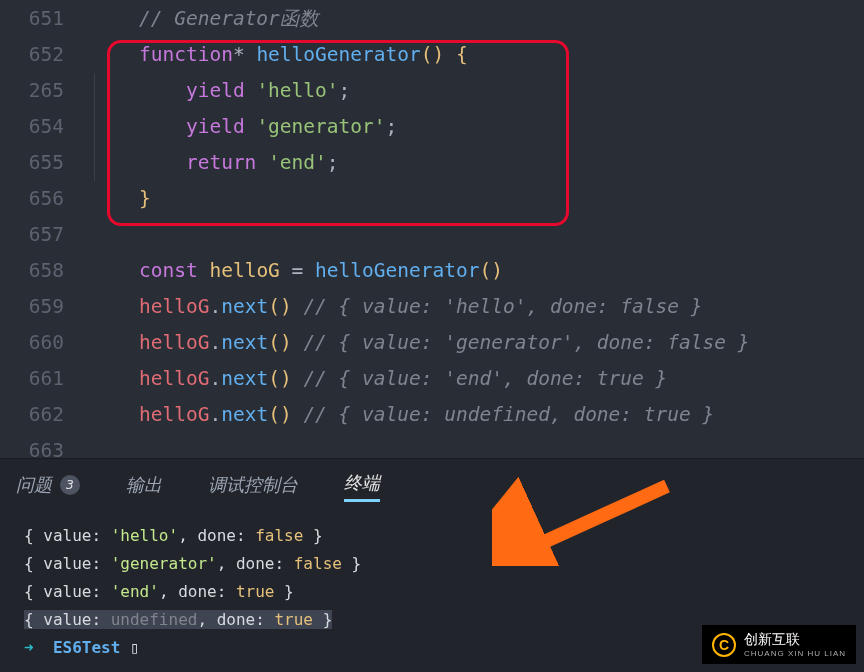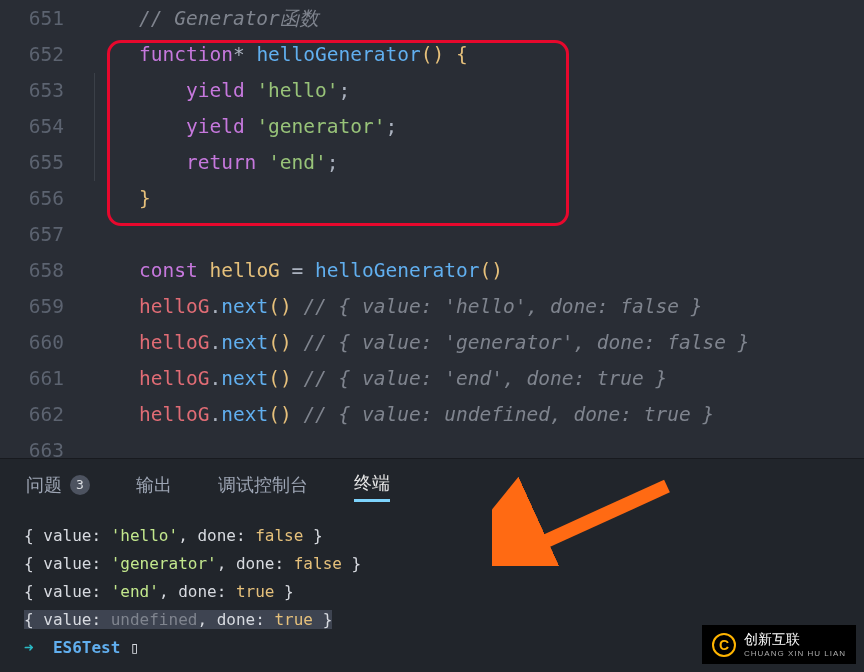--- a/index.html
+++ b/index.html
@@ -65,25 +65,26 @@
     left: 0; right: 0;
     top: 458px;
     bottom: 0;
     background: #21252b;
     border-top: 1px solid #181a1f;
     font-size: 18px;
   }
   .tabs {
     display: flex;
     gap: 46px;
-    padding: 12px 26px 8px 26px;
+    padding: 12px 26px 8px 16px;
     color: #9da5b4;
     font-family: "PingFang SC","Microsoft YaHei",sans-serif;
     font-size: 18px;
     align-items: center;
+    font-style: italic;
   }
   .tab { display: inline-flex; align-items: center; gap: 8px; padding-bottom: 4px; cursor: pointer; }
   .tab.active { color: #e6e6e6; border-bottom: 3px solid #7dd3fc; }
   .badge {
     display: inline-flex;
     align-items: center;
     justify-content: center;
     background: #4d5360;
     color: #dcdfe4;
     border-radius: 999px;
@@ -137,21 +138,21 @@
     font-weight: bold;
   }
   .logo-txt small { display:block; font-size:8px; letter-spacing:1px; color:#aaa;}
 </style>
 </head>
 <body>
 
 <div class="editor" id="editor">
     <div class="line"><div class="gutter">651</div><div class="code"><span>    </span><span class="c-comment">// Generator函数</span></div></div>
     <div class="line"><div class="gutter">652</div><div class="code"><span>    </span><span class="c-keyword">function</span><span class="c-default">* </span><span class="c-func">helloGenerator</span><span class="c-brace">() </span><span class="c-brace">{</span></div></div>
-    <div class="line"><div class="gutter">653</div><div class="code"><span>        </span><span class="c-keyword">yield</span><span class="c-default"> </span><span class="c-string">'hello'</span><span class="c-default">;</span><div class="indent-guide" style="left: 2px;"></div></div></div>
+    <div class="line"><div class="gutter">265</div><div class="code"><span>        </span><span class="c-keyword">yield</span><span class="c-default"> </span><span class="c-string">'hello'</span><span class="c-default">;</span><div class="indent-guide" style="left: 2px;"></div></div></div>
     <div class="line"><div class="gutter">654</div><div class="code"><span>        </span><span class="c-keyword">yield</span><span class="c-default"> </span><span class="c-string">'generator'</span><span class="c-default">;</span><div class="indent-guide" style="left: 2px;"></div></div></div>
     <div class="line"><div class="gutter">655</div><div class="code"><span>        </span><span class="c-keyword">return</span><span class="c-default"> </span><span class="c-string">'end'</span><span class="c-default">;</span><div class="indent-guide" style="left: 2px;"></div></div></div>
     <div class="line"><div class="gutter">656</div><div class="code"><span>    </span><span class="c-brace">}</span></div></div>
     <div class="line"><div class="gutter">657</div><div class="code"><span></span></div></div>
     <div class="line"><div class="gutter">658</div><div class="code"><span>    </span><span class="c-keyword">const</span><span class="c-default"> </span><span class="c-const">helloG</span><span class="c-default"> = </span><span class="c-func">helloGenerator</span><span class="c-brace">()</span></div></div>
     <div class="line"><div class="gutter">659</div><div class="code"><span>    </span><span class="c-object">helloG</span><span class="c-default">.</span><span class="c-method">next</span><span class="c-brace">()</span><span class="c-default"> </span><span class="c-comment">// { value: 'hello', done: false }</span></div></div>
     <div class="line"><div class="gutter">660</div><div class="code"><span>    </span><span class="c-object">helloG</span><span class="c-default">.</span><span class="c-method">next</span><span class="c-brace">()</span><span class="c-default"> </span><span class="c-comment">// { value: 'generator', done: false }</span></div></div>
     <div class="line"><div class="gutter">661</div><div class="code"><span>    </span><span class="c-object">helloG</span><span class="c-default">.</span><span class="c-method">next</span><span class="c-brace">()</span><span class="c-default"> </span><span class="c-comment">// { value: 'end', done: true }</span></div></div>
     <div class="line"><div class="gutter">662</div><div class="code"><span>    </span><span class="c-object">helloG</span><span class="c-default">.</span><span class="c-method">next</span><span class="c-brace">()</span><span class="c-default"> </span><span class="c-comment">// { value: undefined, done: true }</span></div></div>
     <div class="line"><div class="gutter">663</div><div class="code"><span></span></div></div>

